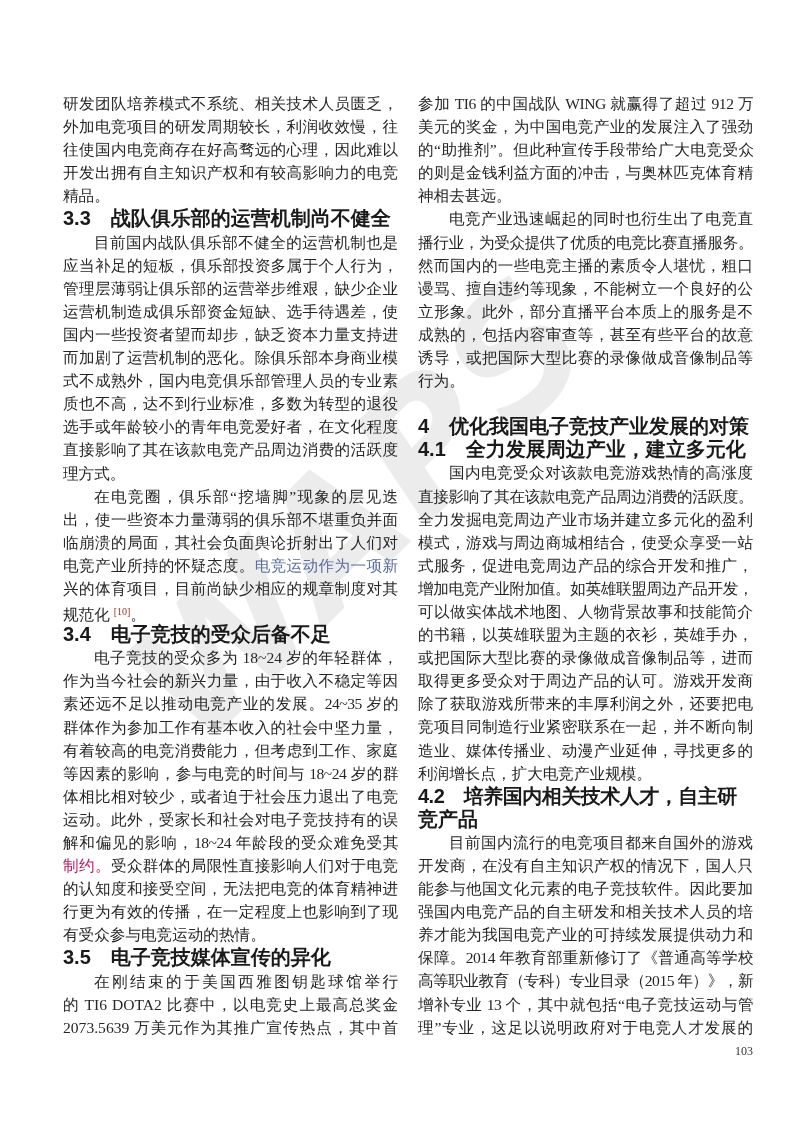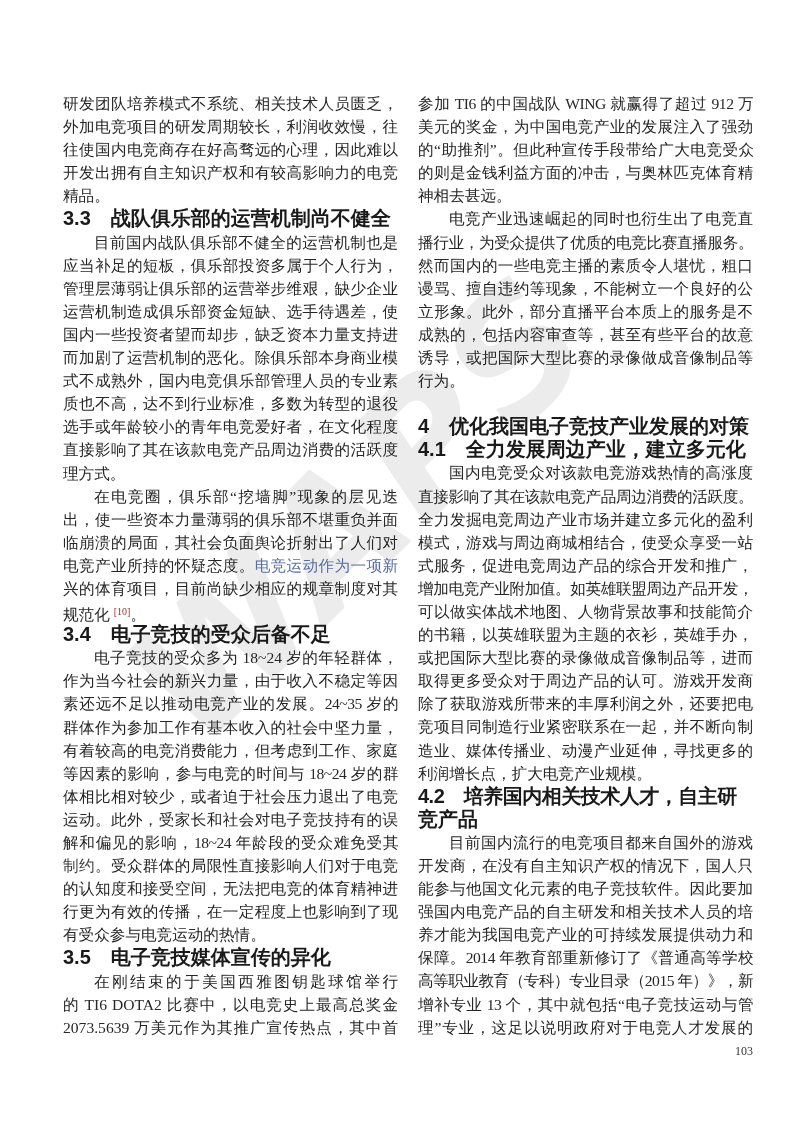--- a/index.html
+++ b/index.html
@@ -61,21 +61,21 @@
       <div class="line heading"><span>3.4　电子竞技的受众后备不足</span></div>
       <div class="line body indent"><span>电子竞技的受众多为 18~24 岁的年轻群体，</span></div>
       <div class="line body"><span>作为当今社会的新兴力量，由于收入不稳定等因</span></div>
       <div class="line body t1"><span>素还远不足以推动电竞产业的发展。24~35 岁的</span></div>
       <div class="line body"><span>群体作为参加工作有基本收入的社会中坚力量，</span></div>
       <div class="line body"><span>有着较高的电竞消费能力，但考虑到工作、家庭</span></div>
       <div class="line body t1"><span>等因素的影响，参与电竞的时间与 18~24 岁的群</span></div>
       <div class="line body"><span>体相比相对较少，或者迫于社会压力退出了电竞</span></div>
       <div class="line body"><span>运动。此外，受家长和社会对电子竞技持有的误</span></div>
       <div class="line body t1"><span>解和偏见的影响，18~24 年龄段的受众难免受其</span></div>
-      <div class="line body"><span style="color: #404040;">制约。</span><span>受众群体的局限性直接影响人们对于电竞</span></div>
+      <div class="line body"><span style="color: #be185d;">制约。</span><span>受众群体的局限性直接影响人们对于电竞</span></div>
       <div class="line body"><span>的认知度和接受空间，无法把电竞的体育精神进</span></div>
       <div class="line body"><span>行更为有效的传播，在一定程度上也影响到了现</span></div>
       <div class="line body end"><span>有受众参与电竞运动的热情。</span></div>
       <div class="line heading"><span>3.5　电子竞技媒体宣传的异化</span></div>
       <div class="line body indent"><span>在刚结束的于美国西雅图钥匙球馆举行</span></div>
       <div class="line body"><span>的 TI6 DOTA2 比赛中，以电竞史上最高总奖金</span></div>
       <div class="line body"><span>2073.5639 万美元作为其推广宣传热点，其中首次</span></div>
     </div>
   <div class="col col-right" id="col-right">
       <div class="line body t1"><span>参加 TI6 的中国战队 WING 就赢得了超过 912 万</span></div>

